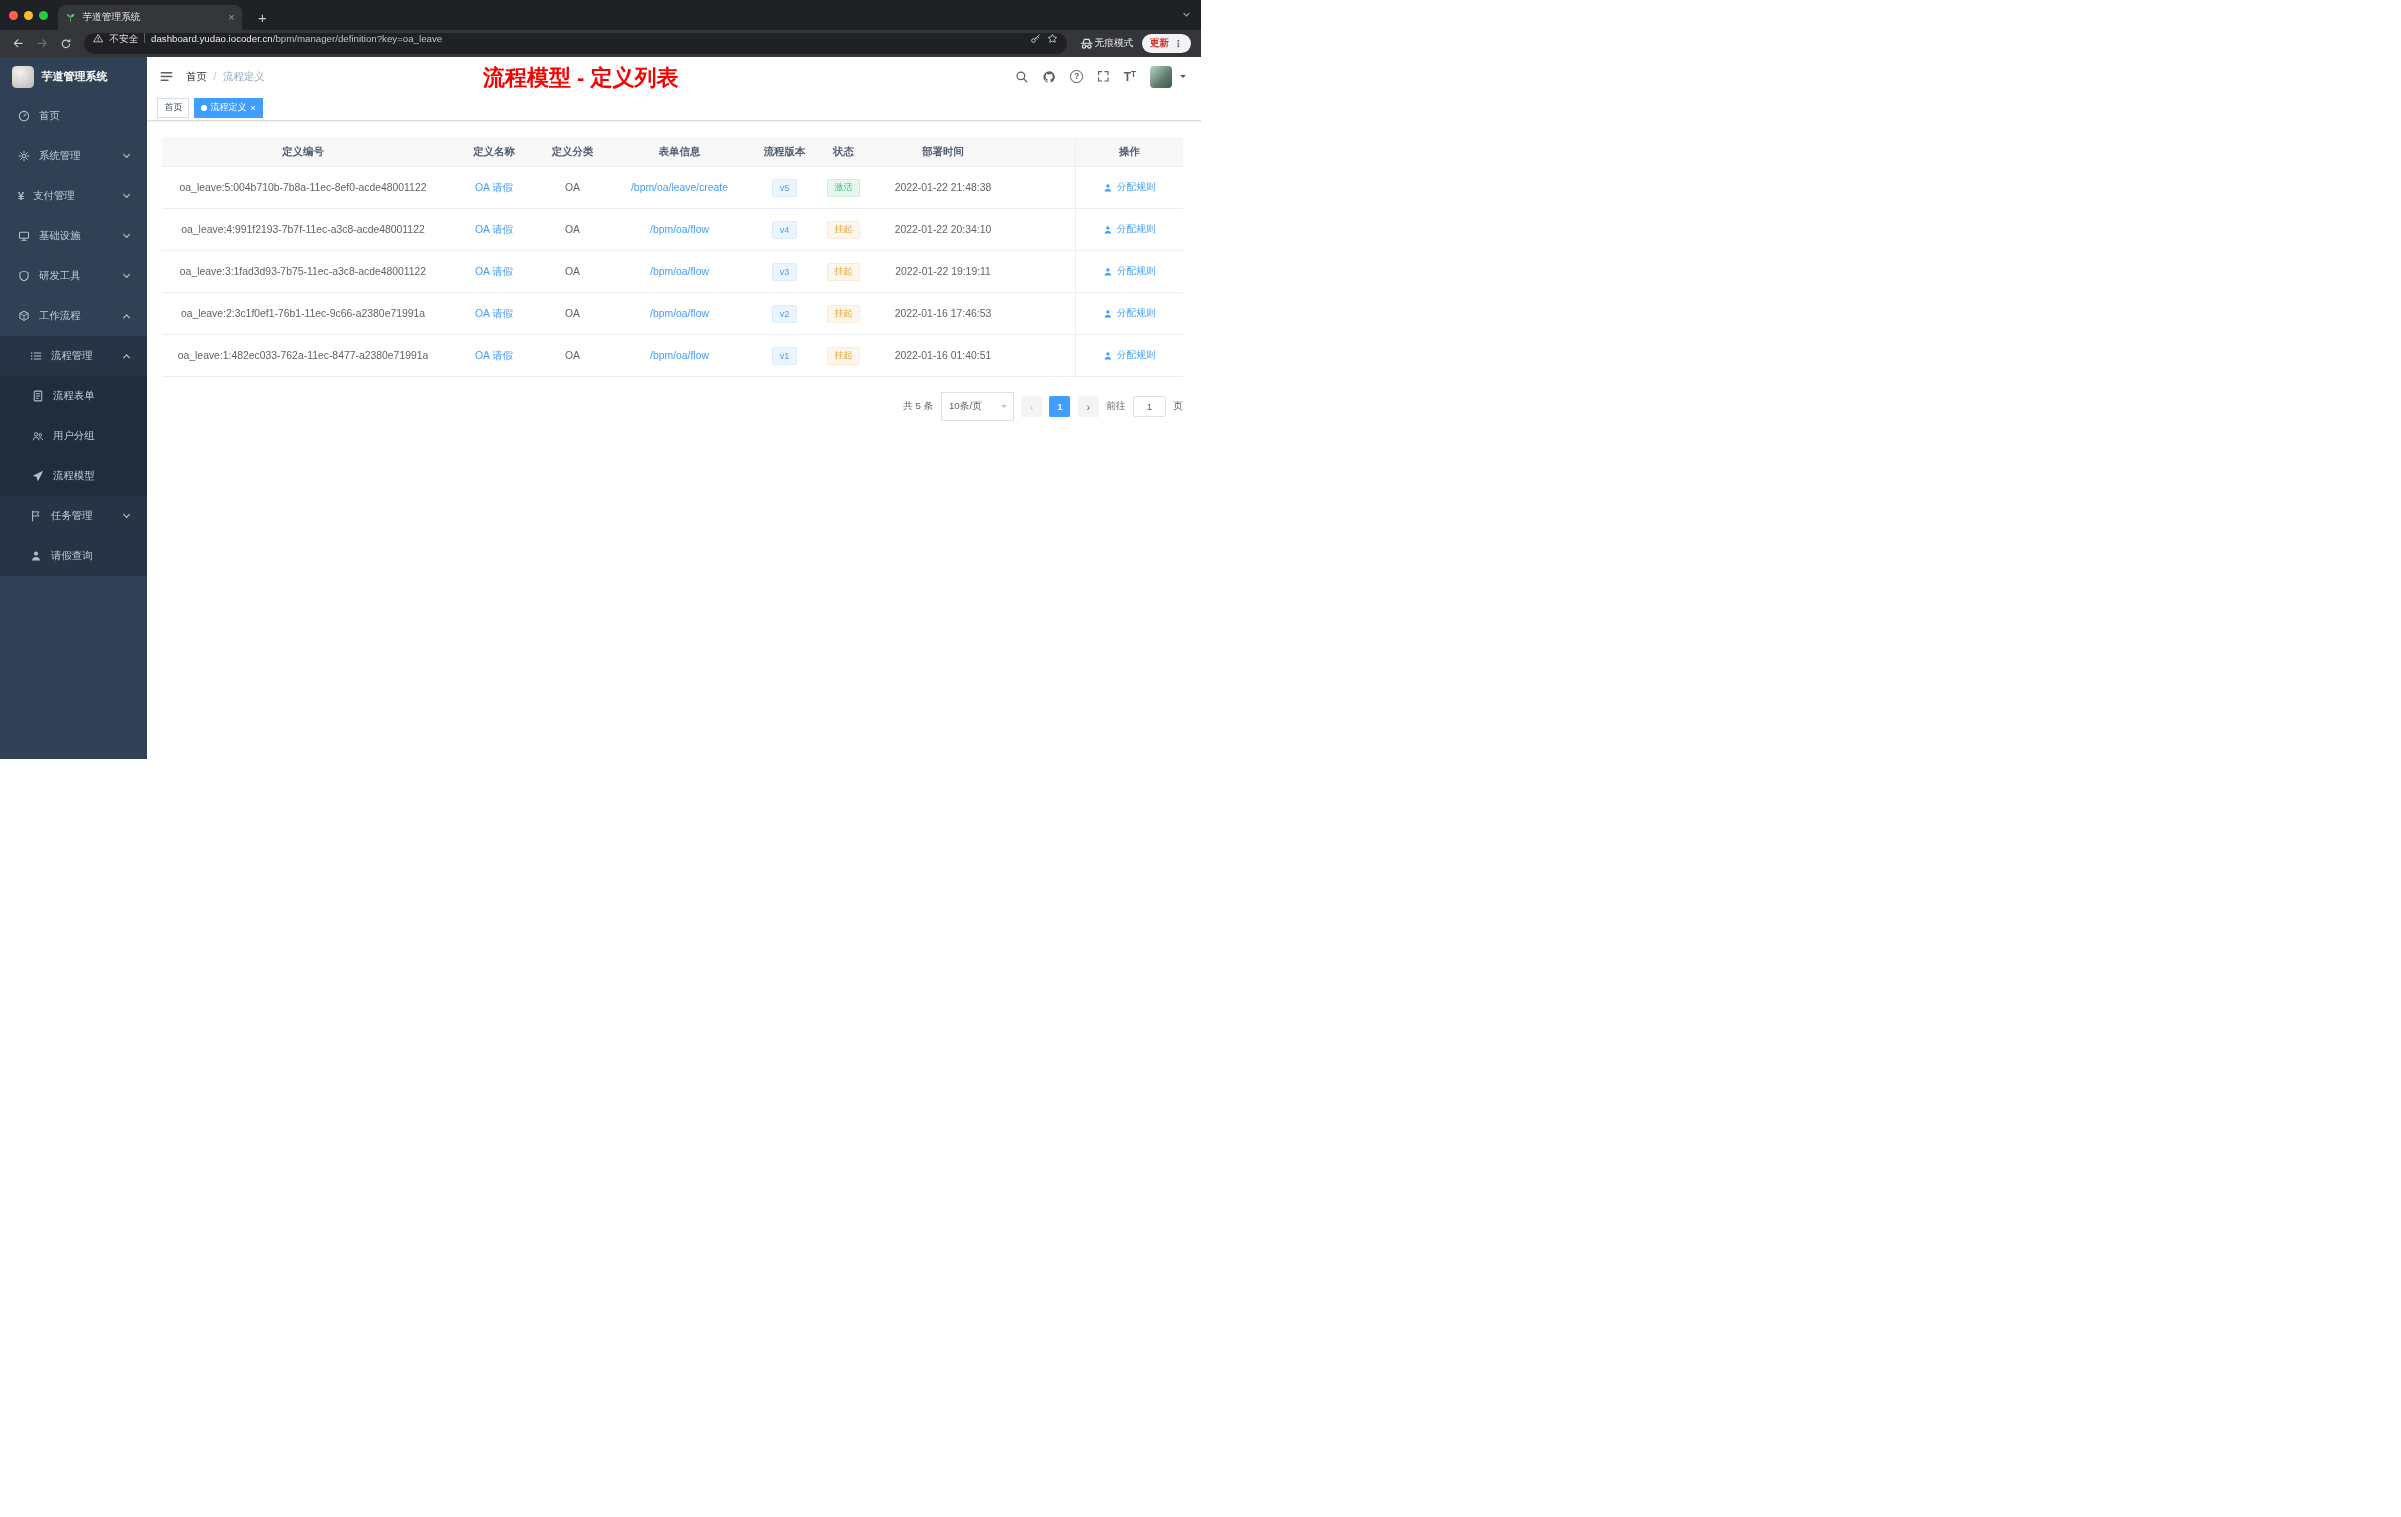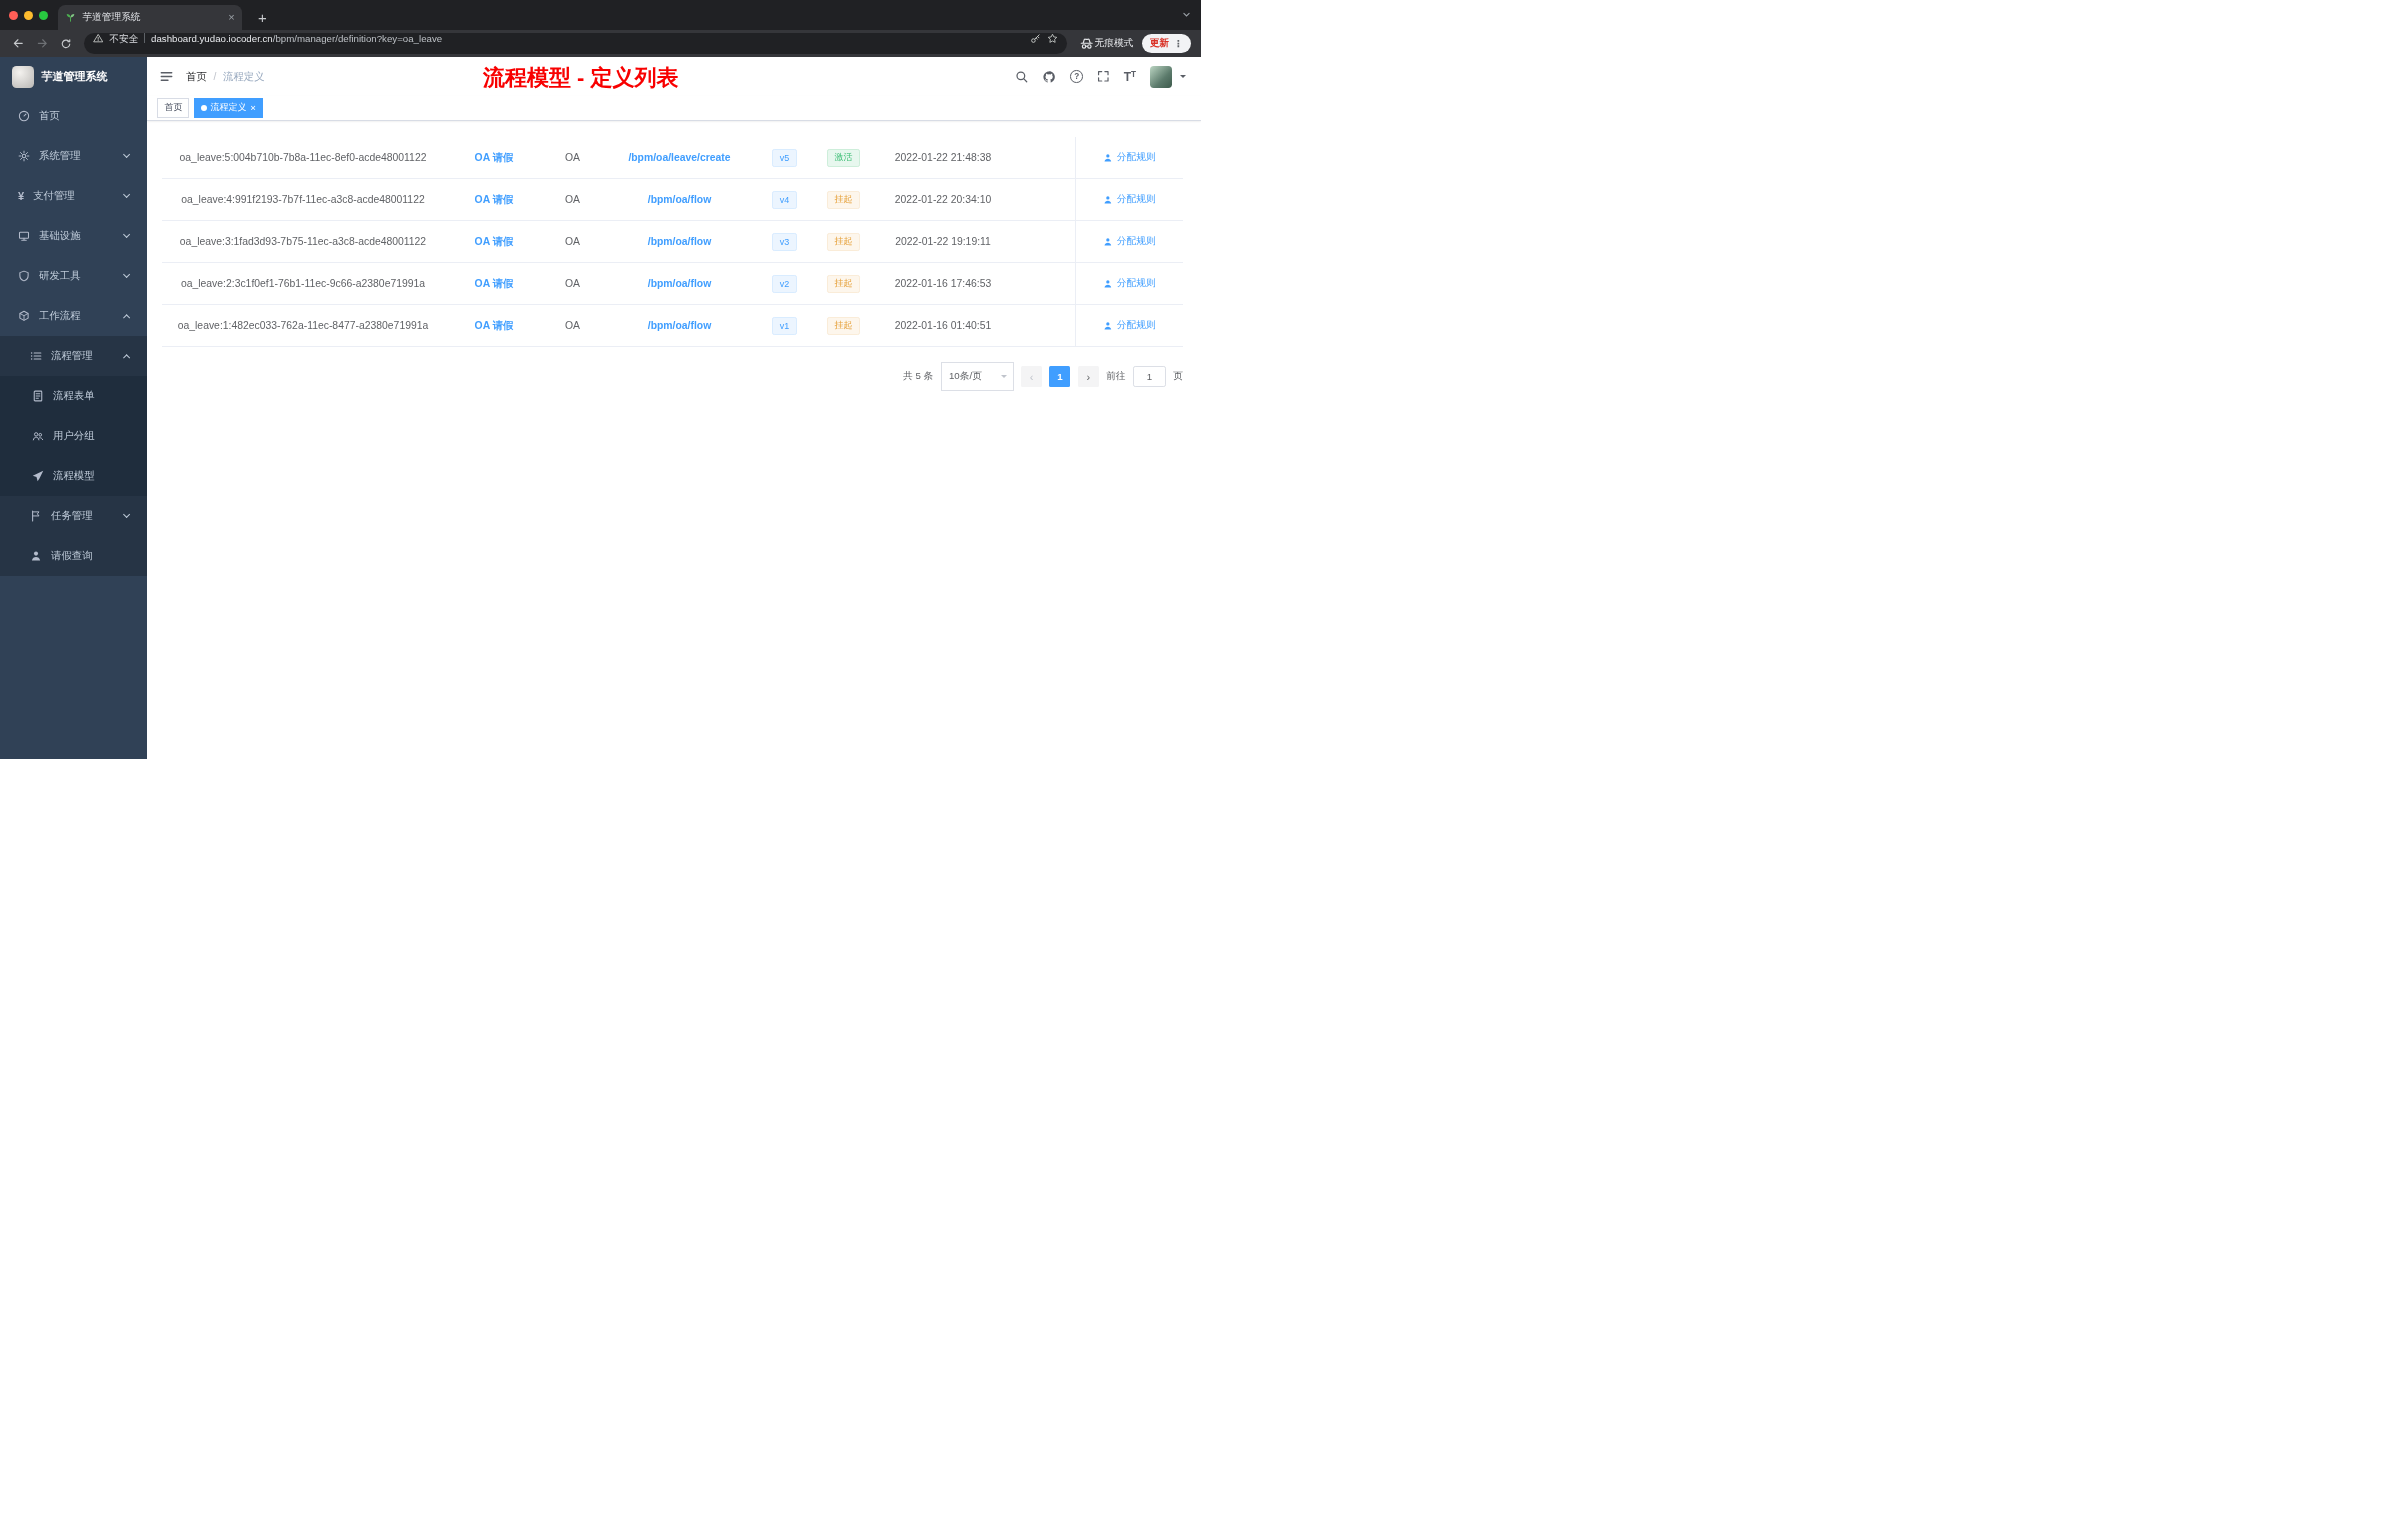--- a/index.html
+++ b/index.html
@@ -84,21 +84,21 @@
   
   .content { flex:1; padding:16.3px 18px 0 15px; }
   .tbl { width:1021px; color:#606266; font-size:10.4px; }
   .thead { display:flex; background:#f8f8f9; height:30px; font-weight:bold; color:#515a6e;
            border-bottom:0.7px solid #ebeef5; }
   .trow { display:flex; height:42px; border-bottom:0.7px solid #ebeef5; background:#fff; }
   .cell { display:flex; align-items:center; justify-content:center; text-align:center; }
   .c-id{width:282px;} .c-name{width:100px;} .c-cat{width:57px;} .c-form{width:157px;}
   .c-ver{width:53px;} .c-status{width:65px;} .c-time{width:134px;} .c-fill{flex:1;}
   .c-act{width:108px; border-left:0.7px solid #ebeef5; align-self:stretch;}
-  .lnk { color:#409eff; text-decoration:none; cursor:pointer;font-weight:bold; }
+  .lnk { color:#409eff; text-decoration:none; cursor:pointer; }
   .ver-tag { background:#ecf5ff; border:0.7px solid #d9ecff; color:#409eff; height:18px; padding:0 6.7px;
              border-radius:2.2px; font-size:9px; display:inline-flex; align-items:center;text-align:right; }
   .stag { height:18px; padding:0 6.7px; border-radius:2.2px; font-size:9px; display:inline-flex; align-items:center; }
   .s-green { background:#e7f7ee; border:0.7px solid #cdeeda; color:#3fbf77; }
   .s-orange { background:#fdf6ec; border:0.7px solid #faecd8; color:#e6a23c; }
   .act-lnk { color:#409eff; display:inline-flex; align-items:center; gap:3.7px; font-size:9.7px; cursor:pointer; }
 
   
   .pagination { width:1021px; margin-top:15px; display:flex; justify-content:flex-end; align-items:center;
                 gap:7.4px; font-size:9.7px; color:#606266; }
@@ -381,20 +381,31 @@
       </span>
       <span class="tag active">
         <span class="tag-dot"></span>
         <span>流程定义</span>
         <span class="tag-x">×</span>
       </span>
     </div>
 
     <div class="content">
       <div class="tbl">
+        <div class="thead">
+          <div class="cell c-id">定义编号</div>
+          <div class="cell c-name">定义名称</div>
+          <div class="cell c-cat">定义分类</div>
+          <div class="cell c-form">表单信息</div>
+          <div class="cell c-ver">流程版本</div>
+          <div class="cell c-status">状态</div>
+          <div class="cell c-time">部署时间</div>
+          <div class="cell c-fill"></div>
+          <div class="cell c-act">操作</div>
+        </div>
 
         <div class="trow">
           <div class="cell c-id">oa_leave:5:004b710b-7b8a-11ec-8ef0-acde48001122</div>
           <div class="cell c-name">
               <a class="lnk">OA 请假</a>
             </div>
           <div class="cell c-cat">OA</div>
           <div class="cell c-form">
               <a class="lnk">/bpm/oa/leave/create</a>
             </div>

